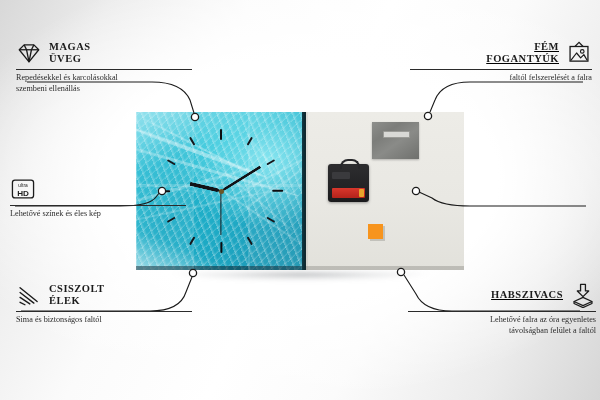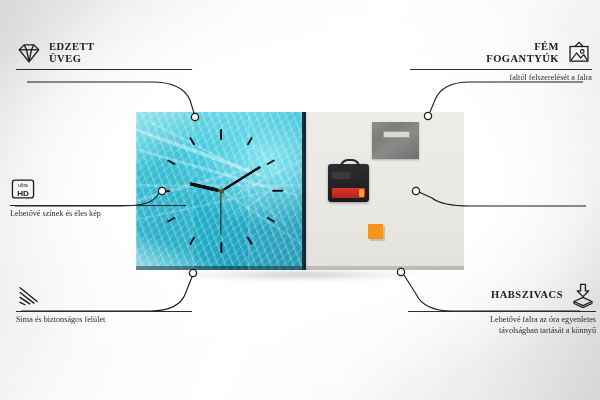--- a/index.html
+++ b/index.html
@@ -76,21 +76,21 @@
   #foam{position:absolute;left:62px;top:112px;width:15px;height:15px;background:#f7941d;box-shadow:2px 2px 0 rgba(150,150,145,.45);}
   
   .feature{position:absolute;width:176px;}
   .feat-head{display:flex;align-items:center;gap:7px;}
   .feat-title{font-size:10.5px;letter-spacing:.5px;color:#1b1b1b;line-height:12px;font-weight:bold;}
   .feat-rule{height:1px;background:#2b2b2b;margin:3px 0 3px;}
   .feat-desc{font-size:8.2px;color:#2c2c2c;line-height:10.5px;}
   .left .feat-head{justify-content:flex-start;}
   .left .feat-title{text-align:left;}
   .left .feat-desc{text-align:left;}
-  .right .feat-head{justify-content:flex-end;}
+  .right .feat-head{justify-content:flex-end;text-decoration:underline;}
   .right .feat-title{text-align:right;}
   .right .feat-desc{text-align:right;}
   .ico{width:26px;height:26px;flex:0 0 26px;display:block;}
   #f-glass{left:16px;top:40px;}
   #f-print{left:10px;top:176px;}
   #f-edge{left:16px;top:282px;}
   #f-handle{left:410px;top:40px;width:182px;}
   #f-mech{left:408px;top:176px;width:184px;}
   #f-foam{left:408px;top:282px;width:188px;}
   
@@ -185,25 +185,29 @@
     <div class="feat-head">
       <svg class="ico" viewBox="0 0 32 32">
         <g fill="none" stroke="#1b1b1b" stroke-width="1.6" stroke-linejoin="round">
           <path d="M4 12 L10 6 H22 L28 12 L16 27 Z"></path>
           <path d="M4 12 H28"></path>
             <path d="M10 6 L13 12 L16 27"></path>
             <path d="M22 6 L19 12 L16 27"></path>
         </g>
       </svg>
       <div>
-        <div class="feat-title">EDZETT</div>
+        <div class="feat-title">MAGAS</div>
         <div class="feat-title">ÜVEG</div>
       </div>
     </div>
     <div class="feat-rule"></div>
+    <div class="feat-desc">
+      <div>Repedésekkel és karcolásokkal</div>
+      <div>szembeni ellenállás</div>
+    </div>
   </div>
 
   <div class="feature left" id="f-print">
     <div class="feat-head">
       <svg class="ico" viewBox="0 0 32 32">
         <rect x="3" y="5" width="26" height="22" rx="3" fill="none" stroke="#1b1b1b" stroke-width="1.6"></rect>
         <text x="16" y="14" font-family="Liberation Sans, sans-serif" font-size="6" text-anchor="middle" fill="#1b1b1b">ultra</text>
         <text x="16" y="24" font-family="Liberation Sans, sans-serif" font-size="10" font-weight="bold" text-anchor="middle" fill="#1b1b1b">HD</text>
       </svg>
     </div>
@@ -216,24 +220,28 @@
   <div class="feature left" id="f-edge">
     <div class="feat-head">
       <svg class="ico" viewBox="0 0 32 32">
         <g stroke="#1b1b1b" stroke-width="1.7" stroke-linecap="round">
           <path d="M5 7 L26 24"></path>
             <path d="M5 13 L22 26"></path>
             <path d="M5 19 L17 27"></path>
             <path d="M5 25 L11 28"></path>
         </g>
       </svg>
-    </div>
-    <div class="feat-rule"></div>
-    <div class="feat-desc">
-      <div>Sima és biztonságos felület</div>
+      <div>
+        <div class="feat-title">CSISZOLT</div>
+        <div class="feat-title">ÉLEK</div>
+      </div>
+    </div>
+    <div class="feat-rule"></div>
+    <div class="feat-desc">
+      <div>Sima és biztonságos faltól</div>
     </div>
   </div>
 
   <div class="feature right" id="f-handle">
     <div class="feat-head">
       <div style="flex:1">
         <div class="feat-title">FÉM</div>
         <div class="feat-title">FOGANTYÚK</div>
       </div>
       <svg class="ico" viewBox="0 0 32 32">
@@ -259,17 +267,17 @@
         <g fill="none" stroke="#1b1b1b" stroke-width="1.6" stroke-linejoin="round">
           <path d="M13 3 h6 v8 h4 l-7 7 -7-7 h4 Z"></path>
           <path d="M16 19 L5 24 L16 29 L27 24 Z"></path>
           <path d="M5 24 v2.5 L16 31.5 L27 26.5 V24"></path>
         </g>
       </svg>
     </div>
     <div class="feat-rule"></div>
     <div class="feat-desc">
       <div>Lehetővé falra az óra egyenletes</div>
-      <div>távolságban tartását a könnyű</div>
+      <div>távolságban felület a faltól</div>
     </div>
   </div>
 
 </div>
 
 </body></html>

